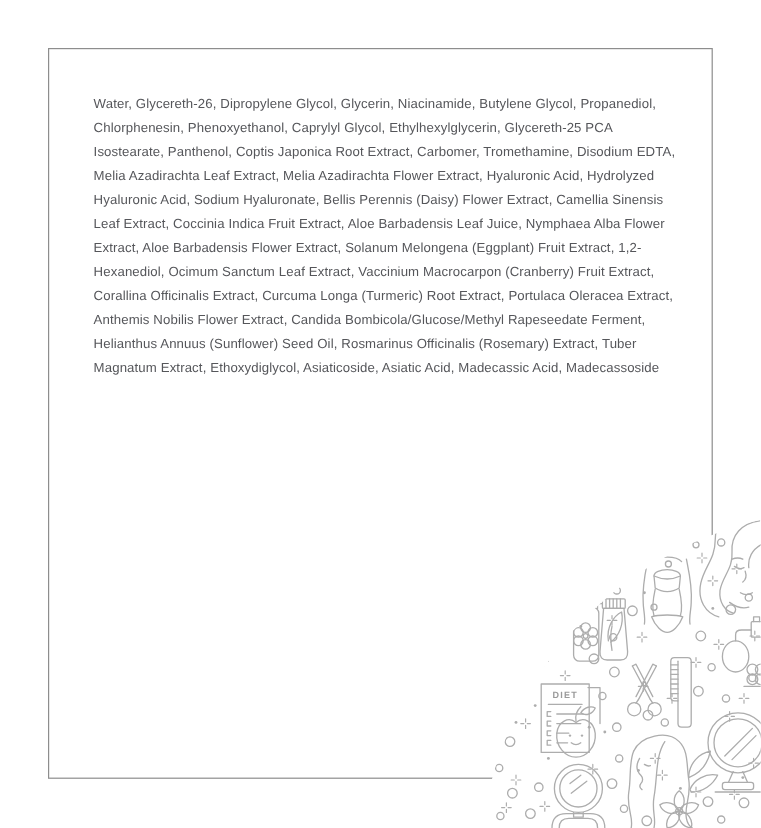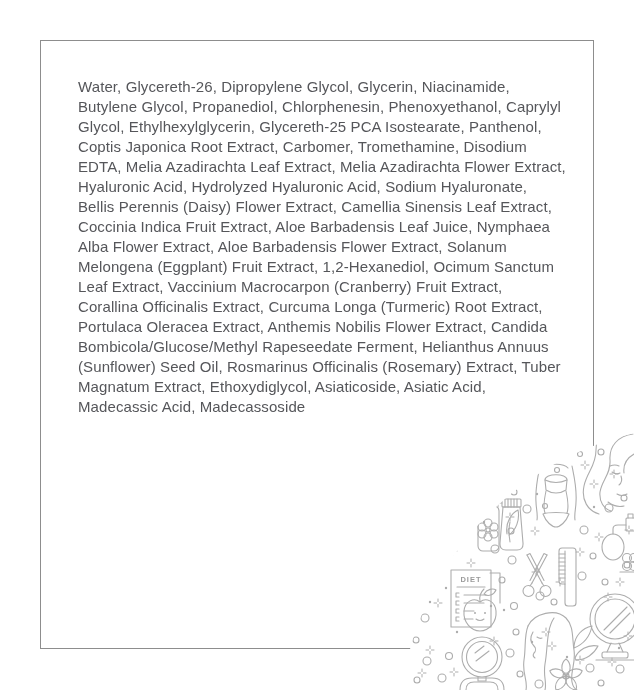--- a/index.html
+++ b/index.html
@@ -25,21 +25,21 @@
     height: 609px;
     border: 1px solid #8d8d8d;
     background: transparent;
     box-sizing: border-box;
   }
   .ingredients {
     position: absolute;
     left: 78px;
     top: 77px;
     width: 488px;
-    font-size: 15px;
+    font-size: 11px;
     line-height: 20px;
     font-weight: 400;
     color: #55565a;
     letter-spacing: 0.1px;
   }
   .illustration {
     position: absolute;
     left: 394px;
     top: 410px;
     width: 240px;

